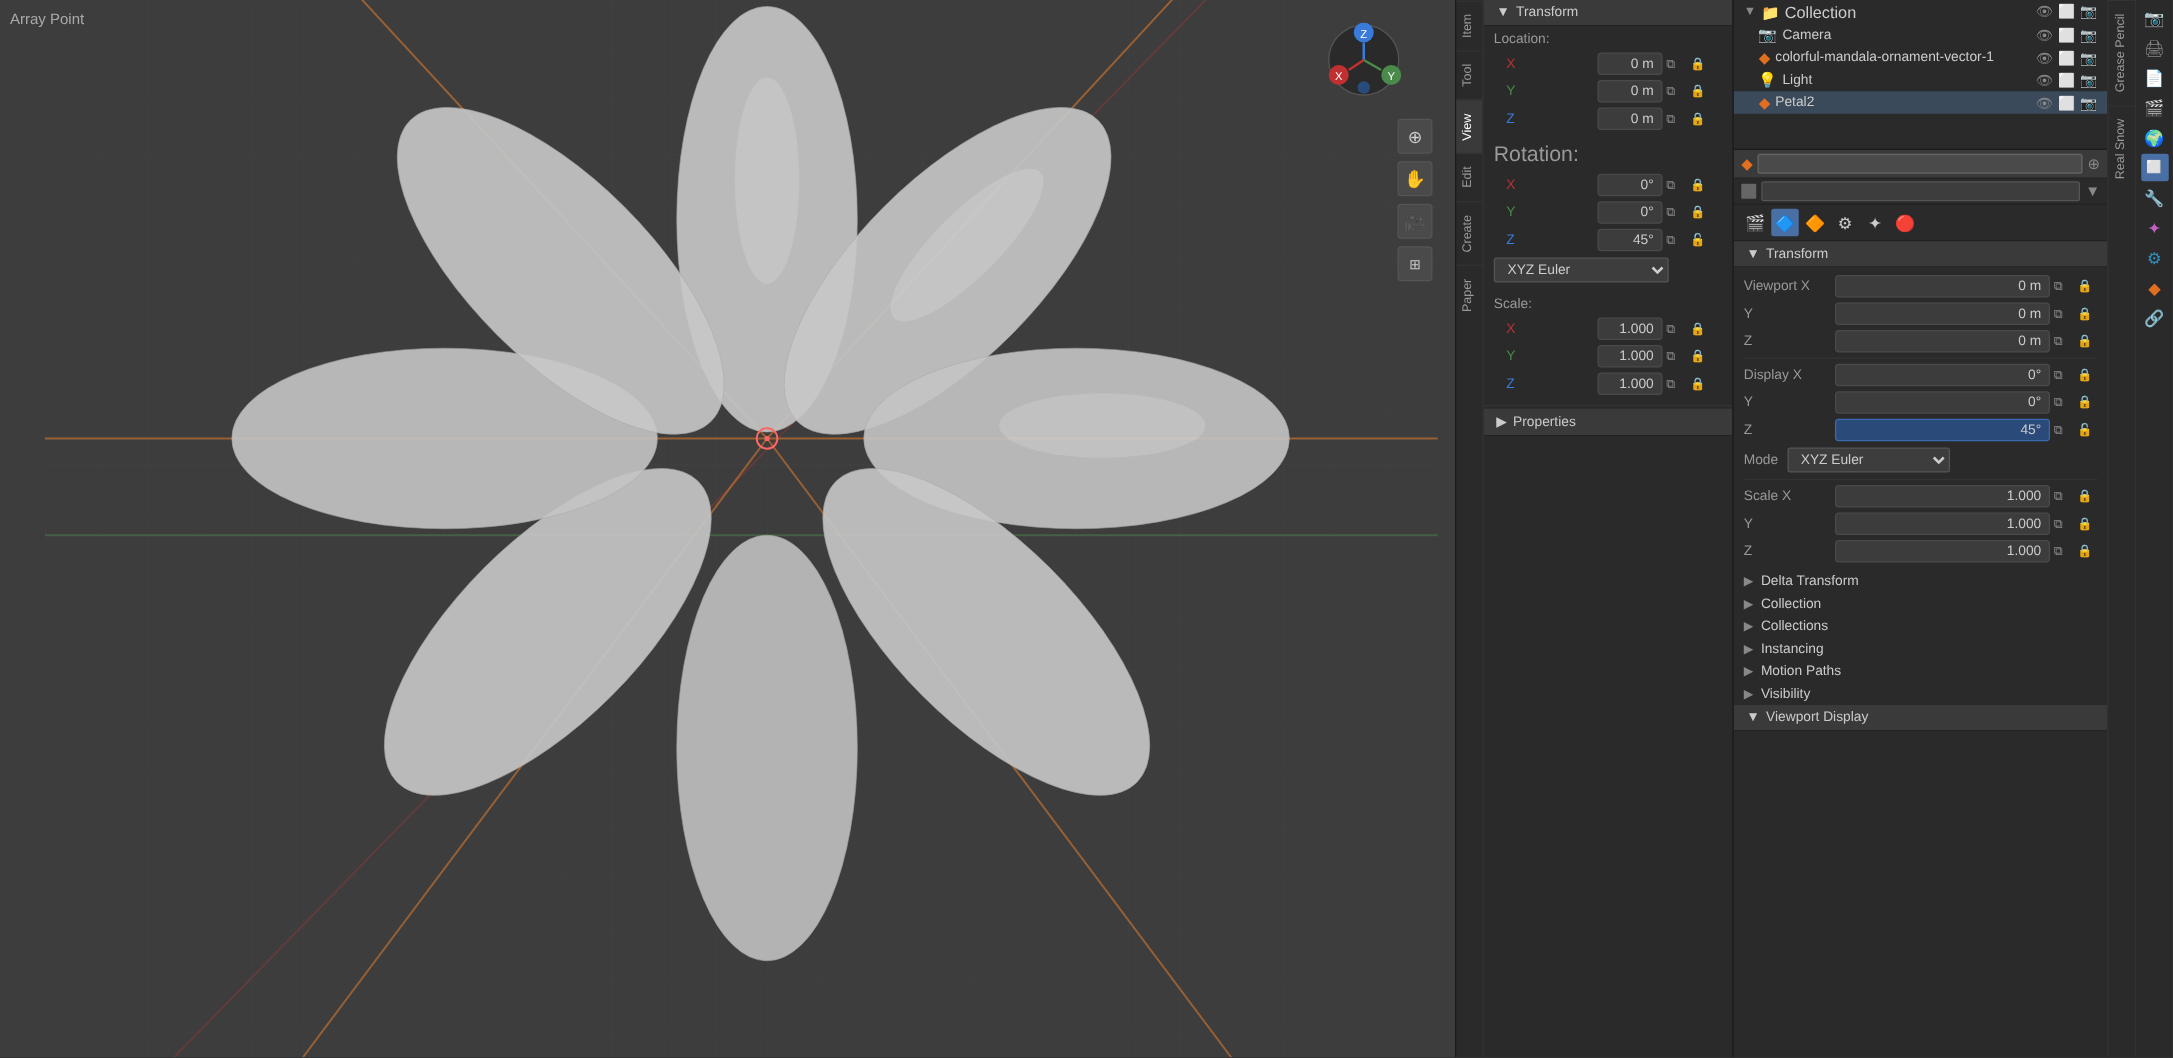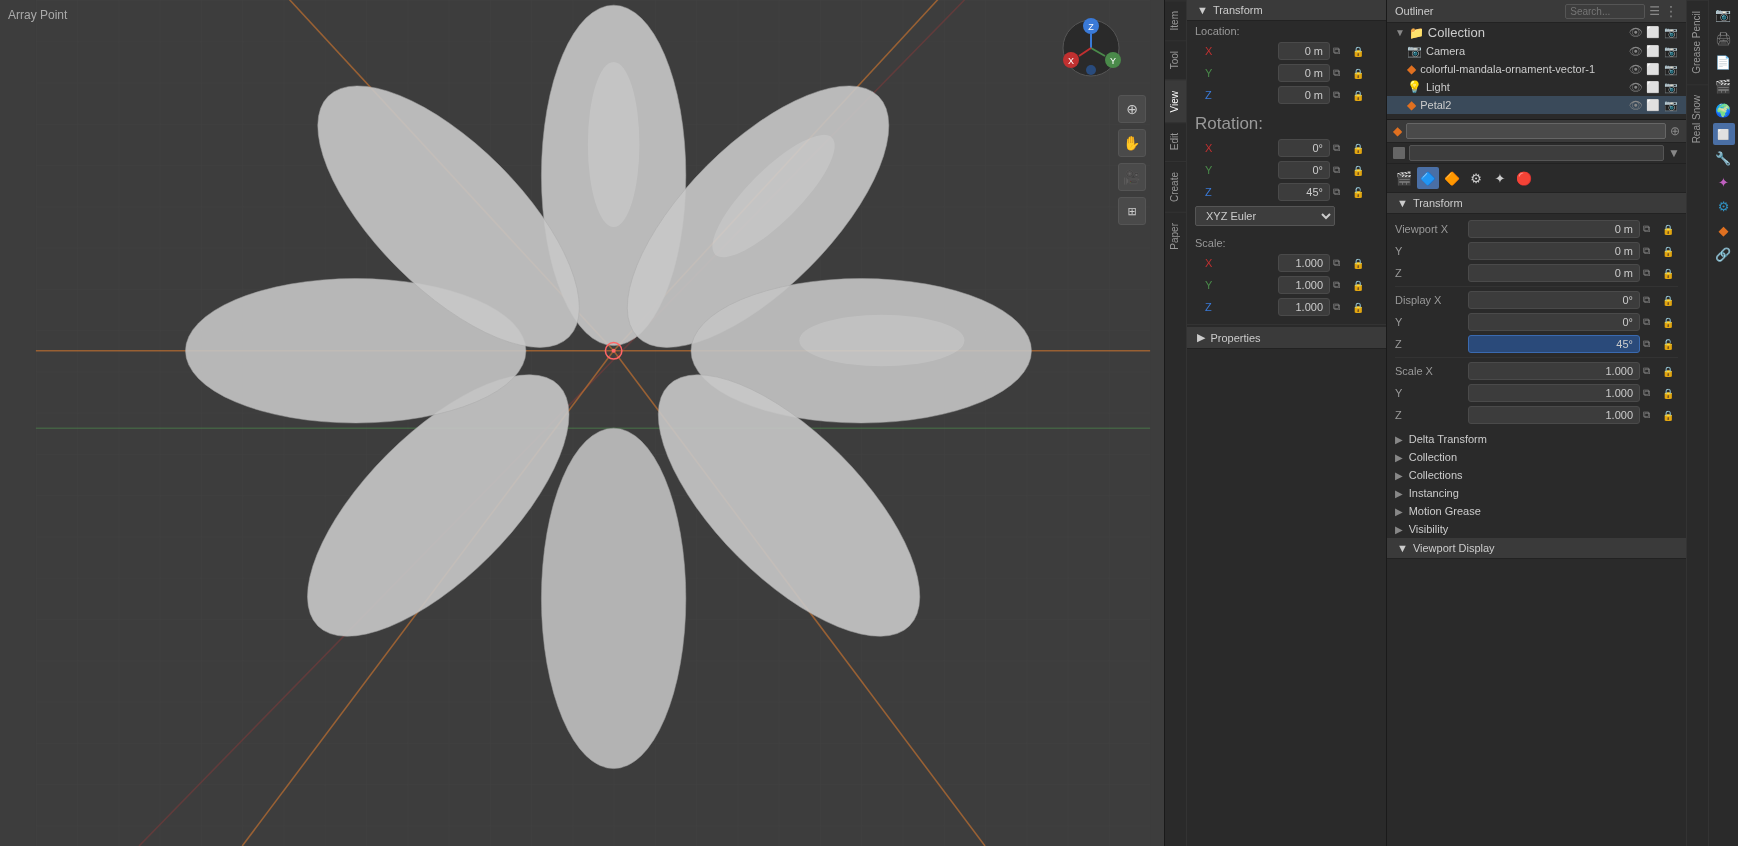--- a/index.html
+++ b/index.html
@@ -379,28 +379,20 @@
     <div class="section-title">
       <span>▶</span>
       <span>Properties</span>
     </div>
 
   </div>
 
   <div style="width:300px;background:#2a2a2a;border-left:1px solid #1a1a1a;display:flex;flex-direction:column;flex-shrink:0;">
 
     <div style="flex:0 0 120px;border-bottom:1px solid #1a1a1a;display:flex;flex-direction:column;">
-      <div style="background:#3a3a3a;padding:3px 8px;display:flex;align-items:center;justify-content:space-between;border-bottom:1px solid #222;">
-        <span style="font-size:11px;color:#ccc;">Outliner</span>
-        <div style="display:flex;gap:4px;align-items:center;">
-          <input type="text" style="background: rgb(61, 61, 61); border: 1px solid rgb(85, 85, 85); border-radius: 2px; padding: 1px 4px; color: rgb(204, 204, 204); font-size: 10px; width: 80px;" placeholder="Search...">
-          <span style="color:#888;font-size:12px;cursor:pointer;">☰</span>
-          <span style="color:#888;font-size:14px;cursor:pointer;">⋮</span>
-        </div>
-      </div>
 
       <div style="overflow-y:auto;flex:1;">
 
         <div class="outliner-item">
           <span style="color:#888;font-size:10px;">▼</span>
           <span style="font-size:12px;">📁</span>
           <span style="font-size:13px;color:#ccc;flex:1;">Collection</span>
           <span style="color:#888;font-size:11px;">👁</span>
           <span style="color:#888;font-size:11px;">⬜</span>
           <span style="color:#888;font-size:11px;">📷</span>
@@ -510,20 +502,28 @@
           <span class="ico">🔒</span>
         </div>
 
         <div class="xyz-row" style="padding:2px 0;">
           <span style="color:#999;font-size:11px;min-width:75px;">Z</span>
           <div class="xyz-val blue">45°</div>
           <span class="ico">⧉</span>
           <span class="ico">🔓</span>
         </div>
 
+        <div style="padding:3px 0;">
+          <span style="color:#999;font-size:11px;margin-right:4px;">Mode</span>
+          <select class="mode-select" style="width:130px;">
+            <option>XYZ Euler</option>
+            <option>XZY Euler</option>
+            <option>Quaternion</option>
+          </select>
+        </div>
         <hr class="divider">
 
         <div class="xyz-row" style="padding:2px 0;">
           <span style="color:#999;font-size:11px;min-width:75px;">Scale X</span>
           <div class="xyz-val">1.000</div>
           <span class="ico">⧉</span>
           <span class="ico">🔒</span>
         </div>
         <div class="xyz-row" style="padding:2px 0;">
           <span style="color:#999;font-size:11px;min-width:75px;">Y</span>
@@ -554,21 +554,21 @@
         <span>Collections</span>
       </div>
 
       <div class="collapsible-row">
         <span class="arrow">▶</span>
         <span>Instancing</span>
       </div>
 
       <div class="collapsible-row">
         <span class="arrow">▶</span>
-        <span>Motion Grease</span>
+        <span>Motion Paths</span>
       </div>
 
       <div class="collapsible-row">
         <span class="arrow">▶</span>
         <span>Visibility</span>
       </div>
 
       <div class="section-title">
         <span>▼</span>
         <span>Viewport Display</span>

